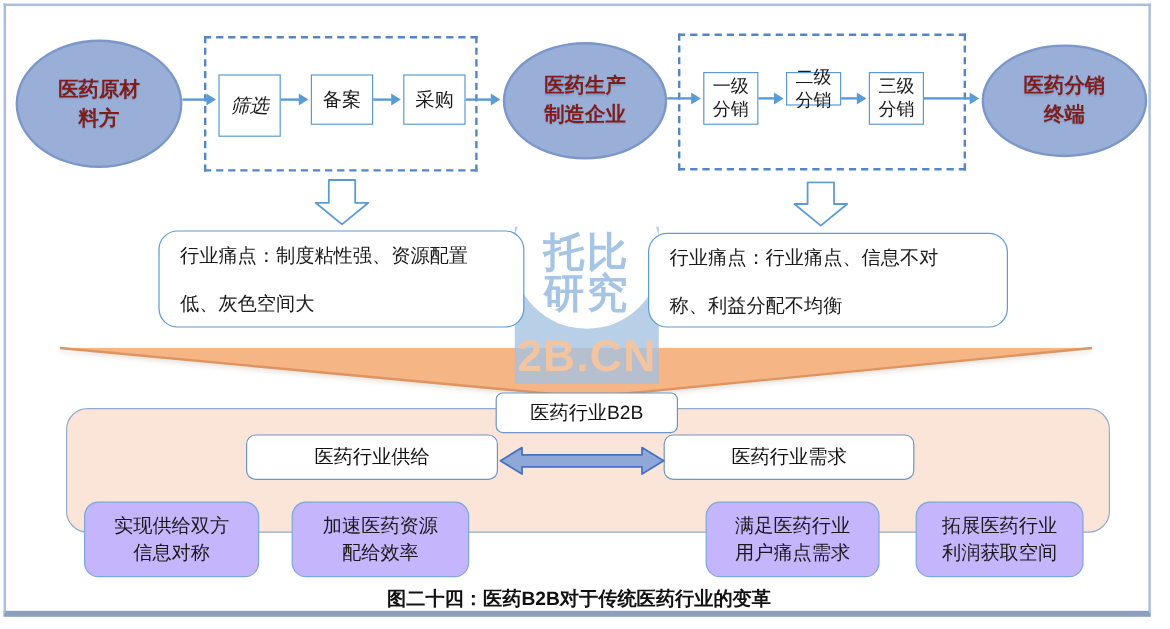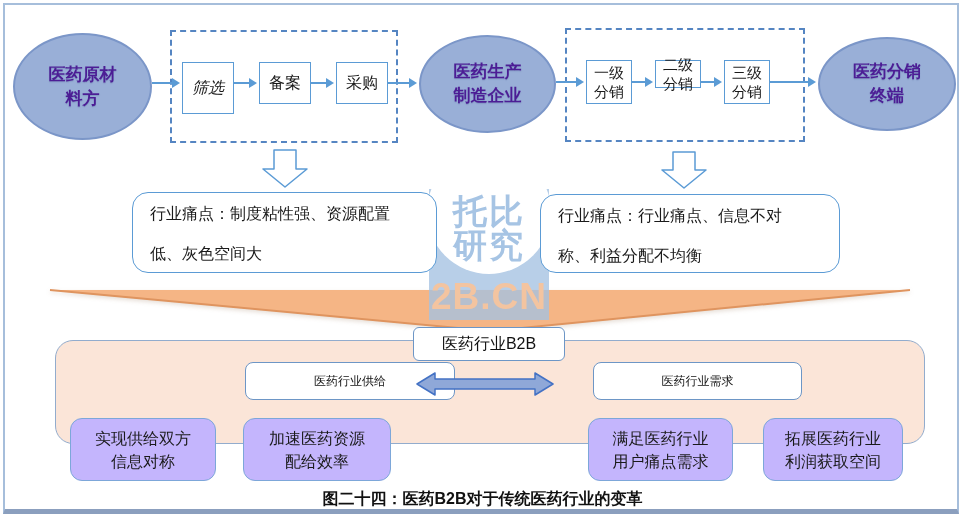--- a/index.html
+++ b/index.html
@@ -2,21 +2,21 @@
 <html><head>
 <meta charset="utf-8">
 <style>
   html,body{margin:0;padding:0;background:#fff;}
   body{font-family:"Liberation Sans","DejaVu Sans",sans-serif;}
   .stage{position:relative;width:975px;height:524px;background:#fff;overflow:hidden;}
   .frame{position:absolute;left:3px;top:3px;width:956px;height:511px;
          border:2px solid #a6bedb;border-bottom:5px solid #8b9fbe;box-sizing:border-box;}
   
   .ellipse{position:absolute;border-radius:50%;background:#99afd7;border:2px solid #7b96c8;
-           color:#4c1d95;font-weight:bold;font-size:17px;line-height:24px;text-align:center;
+           color:#7f1d1d;font-weight:bold;font-size:17px;line-height:24px;text-align:center;
            display:flex;align-items:center;justify-content:center;white-space:pre-line;box-sizing:border-box;
            text-shadow:0 1px 1px rgba(90,110,160,.35);}
   .e1{left:13px;top:33px;width:139px;height:107px;}
   .e2{left:419px;top:35px;width:137px;height:98px;}
   .e3{left:818px;top:37px;width:138px;height:94px;}
   
   .dashed{position:absolute;border:2px dashed #5585c2;box-sizing:border-box;}
   .d1{left:170px;top:30px;width:228px;height:113px;}
   .d2{left:565px;top:28px;width:240px;height:114px;}
   
@@ -49,21 +49,21 @@
              font-size:37px;font-weight:bold;letter-spacing:1px;}
   
   .orange-svg{position:absolute;left:40px;top:284px;filter:drop-shadow(0 2px 2px rgba(120,80,40,.18));}
   
   .container{position:absolute;left:55px;top:340px;width:870px;height:104px;background:#fbe5d8;
              border:1.5px solid #92accd;border-radius:18px;box-sizing:border-box;}
   .hub{position:absolute;left:413px;top:327px;width:152px;height:34px;background:#fff;
        border:1.5px solid #6d96c6;border-radius:6px;box-sizing:border-box;font-size:16px;color:#111;
        display:flex;align-items:center;justify-content:center;}
   .sd{position:absolute;top:362px;height:38px;background:#fff;border:1.5px solid #6d96c6;border-radius:8px;
-      box-sizing:border-box;font-size:12px;color:#111;display:flex;align-items:center;justify-content:center;margin-left:40px;}
+      box-sizing:border-box;font-size:16px;color:#111;display:flex;align-items:center;justify-content:center;}
   .supply{left:205px;width:210px;}
   .demand{left:553px;width:209px;}
   .dblarrow{position:absolute;left:415px;top:369px;}
   
   .benefit{position:absolute;top:418px;height:63px;background:#c4b5fd;border:1.5px solid #7da7d9;border-radius:12px;
            box-sizing:border-box;font-size:16px;line-height:23px;color:#1a1a1a;text-align:center;
            display:flex;align-items:center;justify-content:center;white-space:pre-line;}
   .b1{left:70px;width:146px;}
   .b2{left:243px;width:148px;}
   .b3{left:418px;width:143px;}

